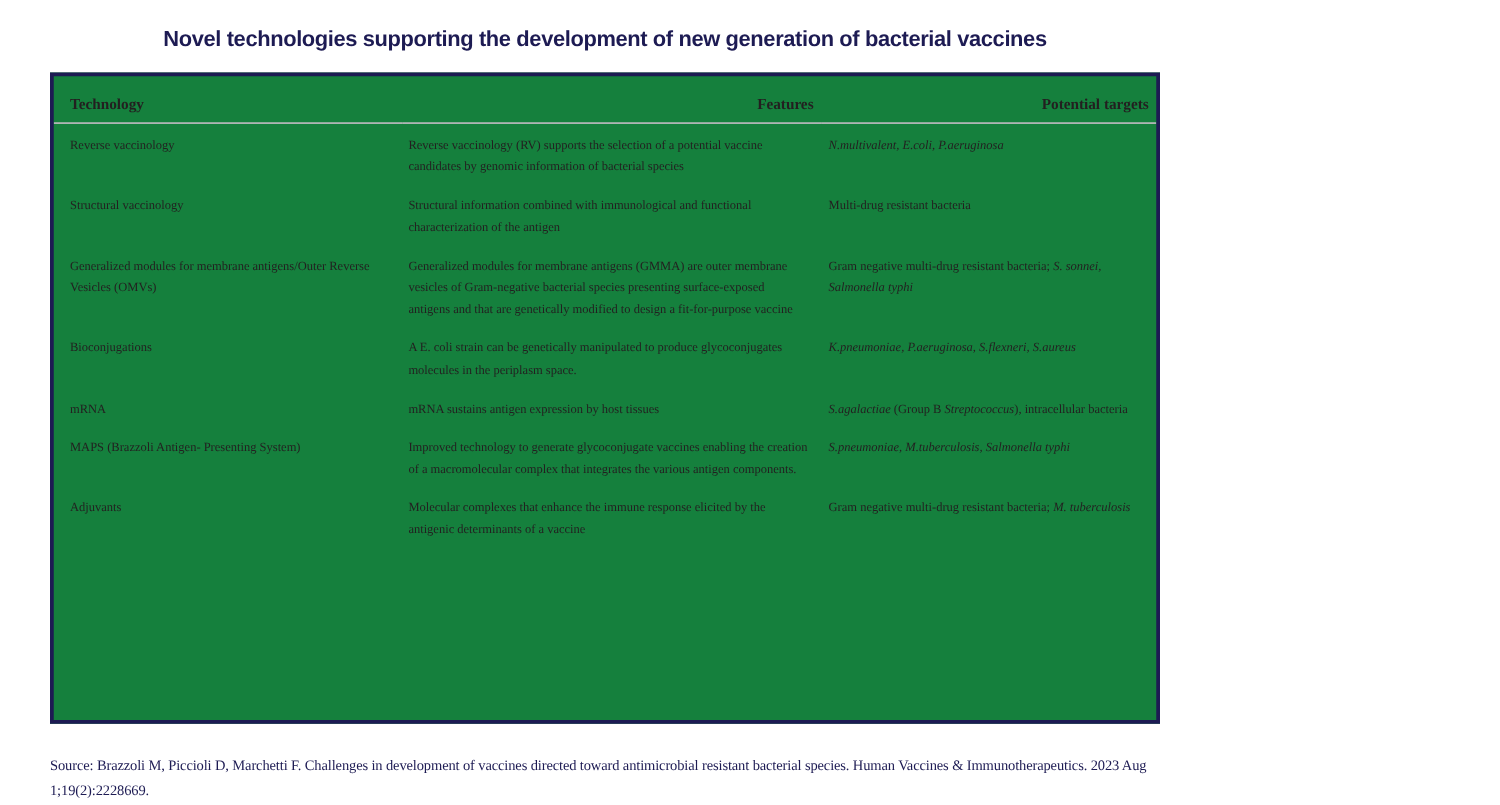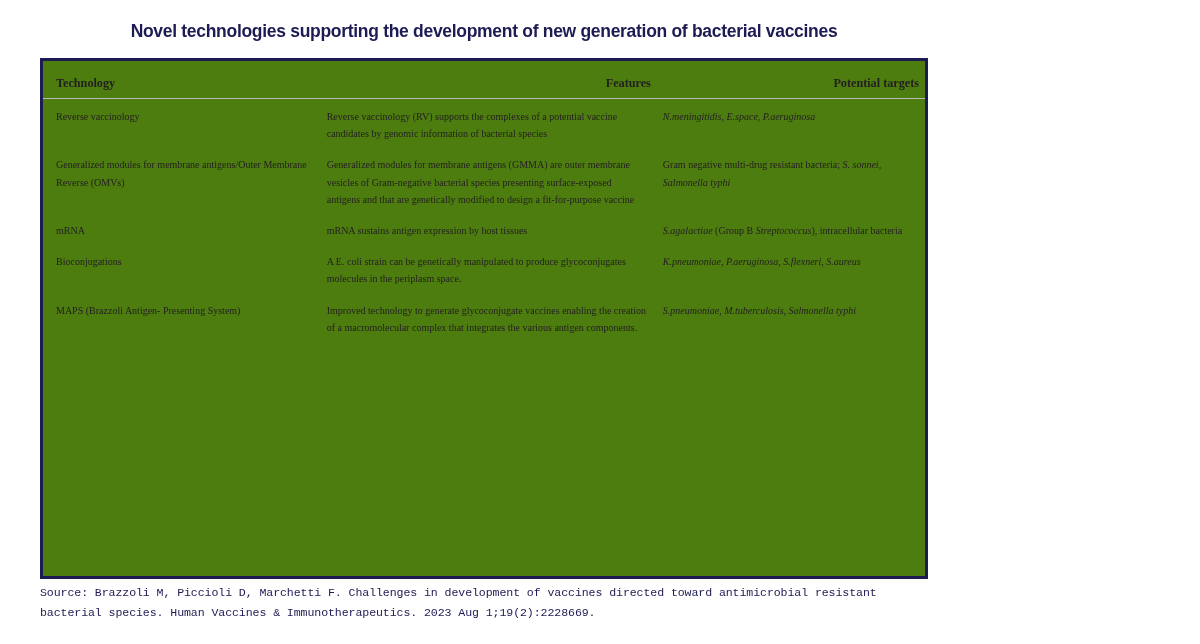--- a/index.html
+++ b/index.html
@@ -27,21 +27,21 @@
     font-size: 17.5px;
     letter-spacing: -0.3px;
     color: #1d1b53;
     padding-top: 21px;
     padding-bottom: 0;
     line-height: 1.2;
   }
   .table-wrap {
     margin: 16px 40px 0 40px;
     border: 3px solid #1d1b53;
-    background: #4d7c0f;
+    background: #15803d;
     height: 521px;
     box-sizing: border-box;
     overflow: hidden;
   }
   table.main {
     width: 100%;
     border-collapse: collapse;
     table-layout: fixed;
   }
   table.main col.c1 { width: 31.6%; }
@@ -70,22 +70,22 @@
   }
   tbody td.c1 { padding-left: 13px; padding-right: 14px; }
   tbody td.c2 { padding-left: 5px; padding-right: 10px; }
   tbody td.c3 { padding-left: 6px; padding-right: 12px; }
 
   tbody tr:first-child td { padding-top: 9px; }
 
   .ital { font-style: italic; }
 
   .source {
-    margin: 4px 40px 0 40px;
-    font-family: Liberation Mono, monospace;
+    margin: 24px 40px 0 40px;
+    font-family: Liberation Serif, serif;
     font-size: 11.6px;
     line-height: 1.75;
     color: #1d1b53;
     letter-spacing: -0.1px;
   }
 </style>
 </head>
 <body>
 
 <div class="page">
@@ -102,42 +102,52 @@
       <thead>
         <tr>
           <th class="h1">Technology</th>
           <th class="h2">Features</th>
           <th class="h3">Potential targets</th>
         </tr>
       </thead>
       <tbody id="table-body">
           <tr>
             <td class="c1">Reverse vaccinology</td>
-            <td class="c2">Reverse vaccinology (RV) supports the complexes of a potential vaccine candidates by genomic information of bacterial species</td>
-            <td class="c3"><span class="ital">N.meningitidis, E.space, P.aeruginosa</span></td>
+            <td class="c2">Reverse vaccinology (RV) supports the selection of a potential vaccine candidates by genomic information of bacterial species</td>
+            <td class="c3"><span class="ital">N.multivalent, E.coli, P.aeruginosa</span></td>
           </tr>
           <tr>
-            <td class="c1">Generalized modules for membrane antigens/Outer Membrane Reverse (OMVs)</td>
+            <td class="c1">Structural vaccinology</td>
+            <td class="c2">Structural information combined with immunological and functional characterization of the antigen</td>
+            <td class="c3"><span>Multi-drug resistant bacteria</span></td>
+          </tr>
+          <tr>
+            <td class="c1">Generalized modules for membrane antigens/Outer Reverse Vesicles (OMVs)</td>
             <td class="c2">Generalized modules for membrane antigens (GMMA) are outer membrane vesicles of Gram-negative bacterial species presenting surface-exposed antigens and that are genetically modified to design a fit-for-purpose vaccine</td>
             <td class="c3"><span>Gram negative multi-drug resistant bacteria; </span><span class="ital">S. sonnei, Salmonella typhi</span></td>
+          </tr>
+          <tr>
+            <td class="c1">Bioconjugations</td>
+            <td class="c2">A E. coli strain can be genetically manipulated to produce glycoconjugates molecules in the periplasm space.</td>
+            <td class="c3"><span class="ital">K.pneumoniae, P.aeruginosa, S.flexneri, S.aureus</span></td>
           </tr>
           <tr>
             <td class="c1">mRNA</td>
             <td class="c2">mRNA sustains antigen expression by host tissues</td>
             <td class="c3"><span class="ital">S.agalactiae </span><span>(Group B </span><span class="ital">Streptococcus</span><span>), intracellular bacteria</span></td>
           </tr>
           <tr>
-            <td class="c1">Bioconjugations</td>
-            <td class="c2">A E. coli strain can be genetically manipulated to produce glycoconjugates molecules in the periplasm space.</td>
-            <td class="c3"><span class="ital">K.pneumoniae, P.aeruginosa, S.flexneri, S.aureus</span></td>
-          </tr>
-          <tr>
             <td class="c1">MAPS (Brazzoli Antigen- Presenting System)</td>
             <td class="c2">Improved technology to generate glycoconjugate vaccines enabling the creation of a macromolecular complex that integrates the various antigen components.</td>
             <td class="c3"><span class="ital">S.pneumoniae, M.tuberculosis, Salmonella typhi</span></td>
+          </tr>
+          <tr>
+            <td class="c1">Adjuvants</td>
+            <td class="c2">Molecular complexes that enhance the immune response elicited by the antigenic determinants of a vaccine</td>
+            <td class="c3"><span>Gram negative multi-drug resistant bacteria; </span><span class="ital">M. tuberculosis</span></td>
           </tr>
         </tbody>
     </table>
   </div>
 
   <div class="source">Source: Brazzoli M, Piccioli D, Marchetti F. Challenges in development of vaccines directed toward antimicrobial resistant bacterial species. Human Vaccines &amp; Immunotherapeutics. 2023 Aug 1;19(2):2228669.</div>
 
 </div>
 
 </body></html>

